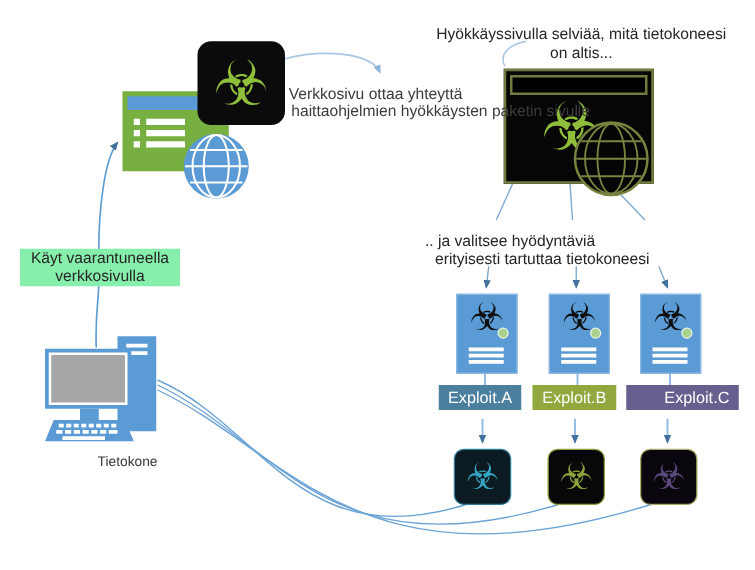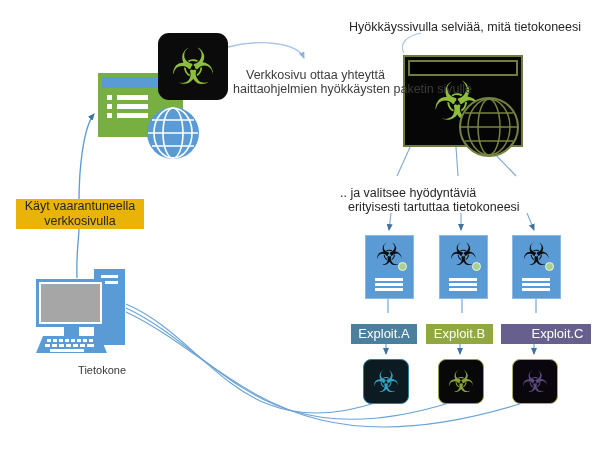--- a/index.html
+++ b/index.html
@@ -41,29 +41,29 @@
 
   
   .server{width:47px;height:62px;background:#5b9bd5;border:1px solid #8db9e2;z-index:2;top:235px;}
   .server .glyph{position:absolute;left:0;top:1px;width:100%;text-align:center;
     font-family:"DejaVu Sans",sans-serif;font-size:31px;color:#0e0e0e;line-height:1.1;}
   .server .dot{position:absolute;right:6px;top:26px;width:7px;height:7px;border-radius:50%;
     background:#a9d18e;border:1px solid #ecf4e4;}
   .server .sbar{position:absolute;left:9px;width:28px;height:3px;background:#fff;}
 
   
-  .badge{top:324px;height:20px;line-height:20px;color:#ffffff;font-size:13px;
+  .badge{top:308px;height:20px;line-height:20px;color:#ffffff;font-size:13px;
     text-align:center;z-index:2;}
 
   
   .mini-icon{top:359px;width:44px;height:43px;border-radius:8px;border:1.5px solid #333;
     z-index:2;display:flex;align-items:center;justify-content:center;}
   .mini-icon .glyph{font-family:"DejaVu Sans",sans-serif;font-size:30px;line-height:1;}
 
-  .masked{background:#eab308;z-index:4;}
+  .masked{background:#86efac;z-index:4;}
   .over-terminal{z-index:5;color:#3c3c3c;}
   .computer-label{font-size:11px;color:#383838;text-align:right;}
 </style>
 </head>
 <body>
 
 <div class="canvas">
 
   <svg id="wires" width="604" height="456">
     <defs>
@@ -97,23 +97,24 @@
     <path d="M460,335 L460,354" stroke="#8db9e2" stroke-width="1.5" fill="none" marker-end="url(#mA)"></path>
     <path d="M534,335 L534,354" stroke="#8db9e2" stroke-width="1.5" fill="none" marker-end="url(#mA)"></path>
 
     <path d="M126,304 C210,340 240,448 378,402" stroke="#6ba3d6" stroke-width="1.1" fill="none"></path>
     <path d="M126,308 C220,352 262,462 452,402" stroke="#6ba3d6" stroke-width="1.1" fill="none"></path>
     <path d="M126,312 C232,362 286,478 526,402" stroke="#6ba3d6" stroke-width="1.1" fill="none"></path>
   </svg>
 
   <div class="abs txt center" style="left:332px;top:20px;width:266px;white-space:normal;">
     <div>Hyökkäyssivulla selviää, mitä tietokoneesi</div>
-  </div>
-
-  <div class="abs txt over-terminal" style="left:246px;top:68px;">Verkkosivu ottaa yhteyttä</div>
+    <div>on altis...</div>
+  </div>
+
+  <div class="abs txt over-terminal" style="left:231px;top:68px;">Verkkosivu ottaa yhteyttä</div>
   <div class="abs txt over-terminal" style="left:233px;top:82px;">haittaohjelmien hyökkäysten paketin sivulle</div>
 
   <div class="abs txt center masked" style="left:16px;top:199px;width:128px;white-space:normal;">
     <div>Käyt vaarantuneella</div>
     <div>verkkosivulla</div>
   </div>
 
   <div class="abs txt" style="left:340px;top:186px;">.. ja valitsee hyödyntäviä</div>
   <div class="abs txt" style="left:348px;top:200px;">erityisesti tartuttaa tietokoneesi</div>
 

